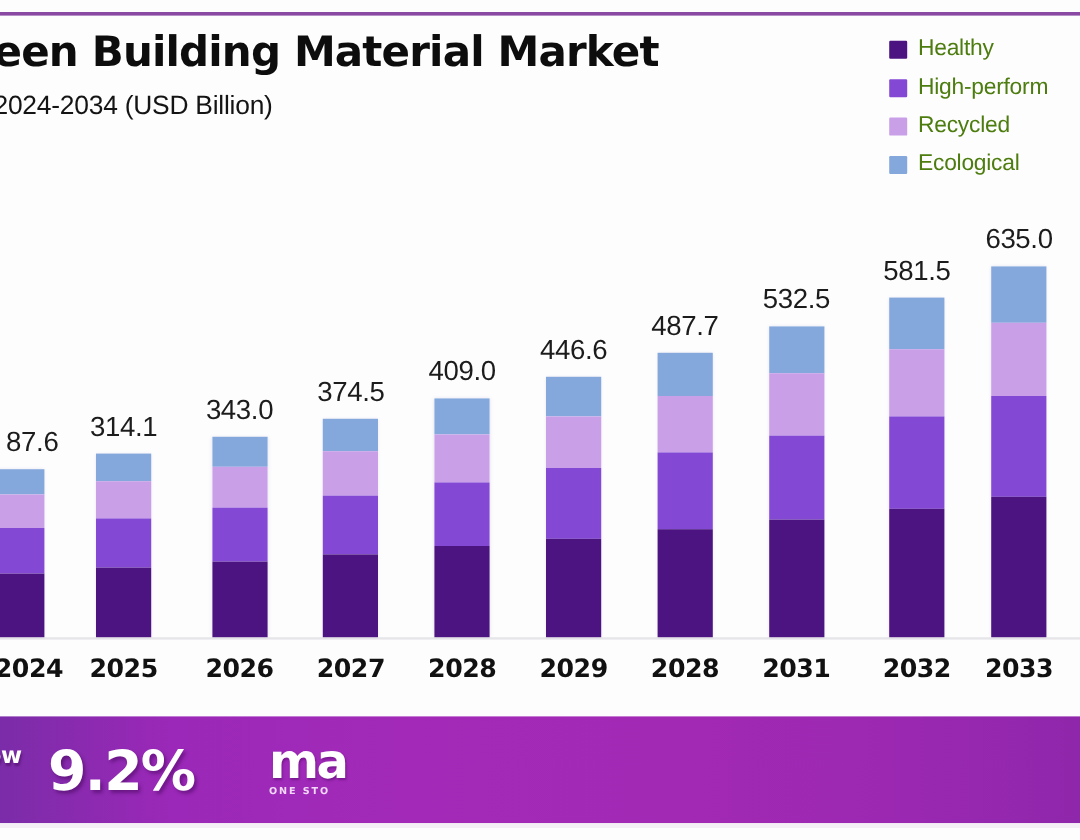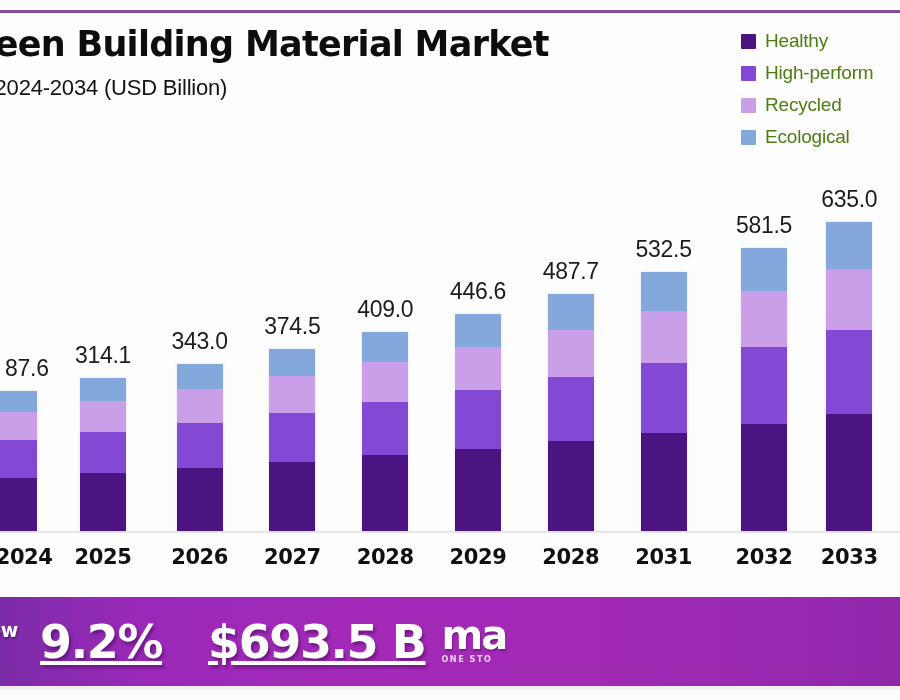--- a/index.html
+++ b/index.html
@@ -59,21 +59,20 @@
   .banner-inner{position:absolute;left:-118px;top:0;height:89px;display:flex;align-items:center;}
   .bn-text{
     color:#ffffff;font-family:"DejaVu Sans",sans-serif;font-weight:bold;
     font-size:19px;line-height:24px;letter-spacing:-0.3px;white-space:nowrap;
     text-shadow:1px 2px 2px rgba(60,0,80,.45);
   }
   .bn-big{
     color:#ffffff;font-family:"DejaVu Sans",sans-serif;font-weight:bold;
     font-size:46px;line-height:48px;letter-spacing:-1.4px;white-space:nowrap;
     text-shadow:2px 3px 3px rgba(60,0,80,.45);
-    text-decoration:underline;
   }
   .bn-gap-a{width:22px;}
   .bn-gap-b{width:24px;}
   .bn-gap-c{width:22px;}
   .bn-gap-d{width:10px;}
   .logo{display:flex;flex-direction:column;justify-content:center;margin-left:6px;}
   .logo-mark{
     color:#ffffff;font-family:"DejaVu Sans",sans-serif;font-weight:bold;
     font-size:40px;line-height:36px;letter-spacing:-2px;white-space:nowrap;
     text-shadow:1px 2px 2px rgba(60,0,80,.4);
@@ -224,21 +223,20 @@
   <div class="banner">
     <div class="banner-inner">
       <div>
         <div class="bn-text">ket will Grow</div>
         <div class="bn-text">AGR of:</div>
       </div>
       <div class="bn-gap-a"></div>
       <div class="bn-big">9.2%</div>
       <div class="bn-gap-b"></div>
       <div class="bn-gap-c"></div>
-      <div class="bn-big">$693.5 B</div>
       <div class="bn-gap-d"></div>
       <div class="logo">
         <div class="logo-mark">ma</div>
         <div class="logo-tag">ONE STO</div>
       </div>
     </div>
   </div>
   <div class="banner-bottom-edge"></div>
 
 </div>

